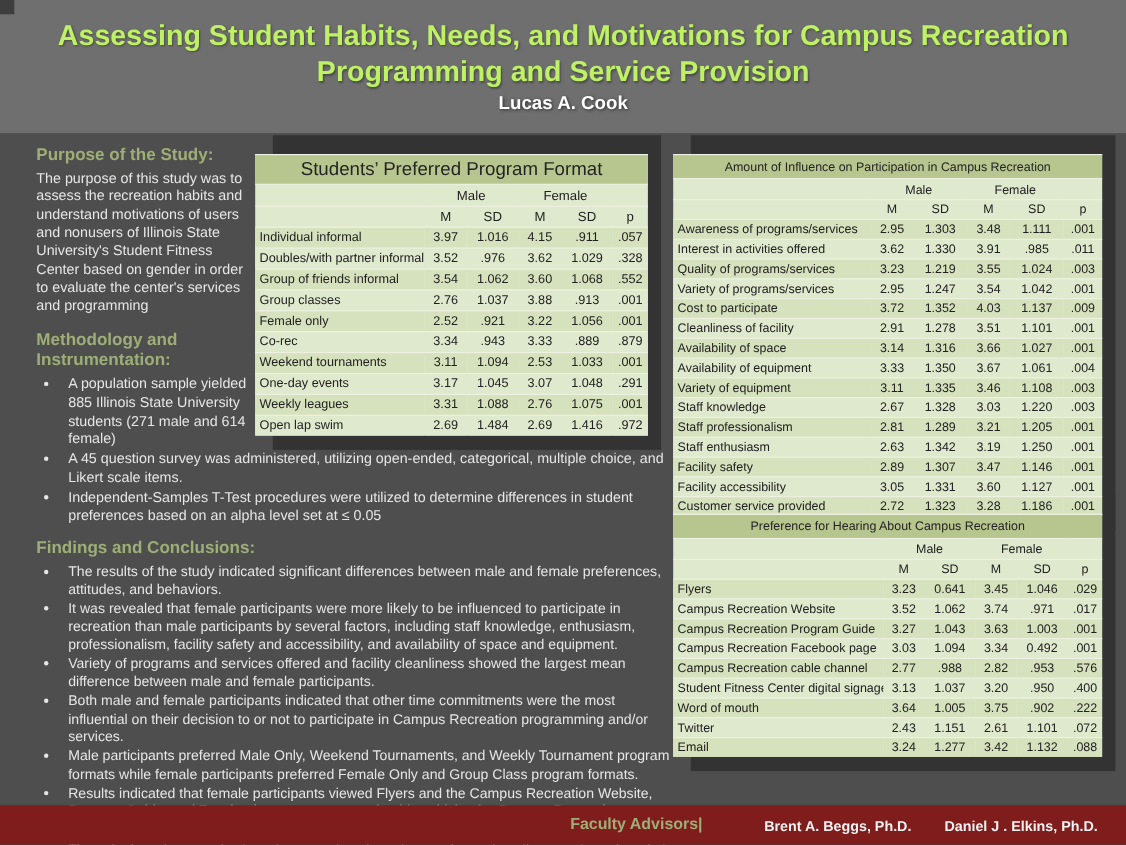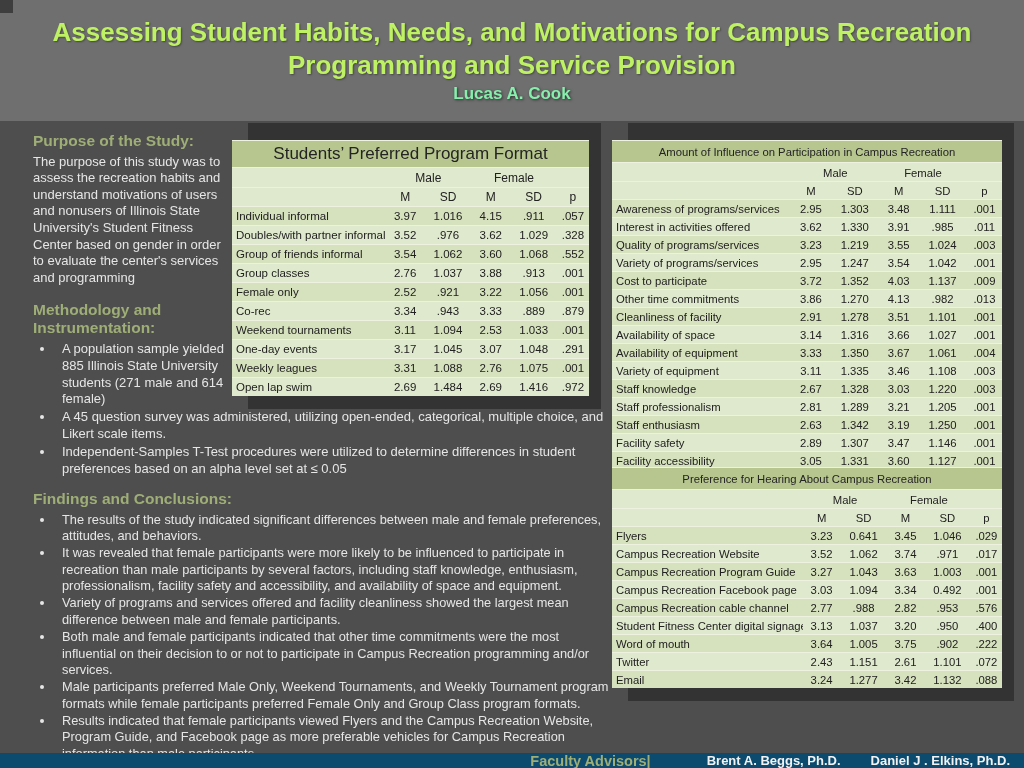--- a/index.html
+++ b/index.html
@@ -13,28 +13,28 @@
     position:absolute; left:0; top:0; width:1024px; height:121px;
     background:#6f6f6f; text-align:center;
   }
   .corner-square { position:absolute; left:0; top:0; width:13px; height:13px; background:#3e3e3e; }
   .title {
     margin:0; padding-top:16px;
     font-size:26px; line-height:1.27; font-weight:bold;
     color:#bef264; text-shadow:1px 1px 2px rgba(0,0,0,0.35);
   }
   .author {
-    margin:2px 0 0 0; font-size:17px; font-weight:bold; color:#86efac;
+    margin:2px 0 0 0; font-size:17px; font-weight:bold; color:#ffffff;
     text-shadow:1px 1px 3px rgba(0,0,0,0.6);
   }
   
   .footer {
-    position:absolute; left:0; bottom:0; width:1024px; height:15px;
-    background:#0c4a6e; display:flex; align-items:center; justify-content:flex-end;
-    box-sizing:border-box; padding-right:14px;
+    position:absolute; left:0; bottom:0; width:1024px; height:36px;
+    background:#7f1d1d; display:flex; align-items:center; justify-content:flex-end;
+    box-sizing:border-box; padding-right:26px;
   }
   .footer .adv-label { color:#9eae76; font-weight:bold; font-size:14.5px; margin-right:26px; }
   .footer .adv-name { color:#f2f2f2; font-weight:bold; font-size:13px; margin-left:30px; }
   
   .left-col {
     position:absolute; left:33px; top:132px; width:580px;
     color:#e6e6e6; font-size:13px;
   }
   .sec-heading {
     margin:0 0 3px 0; font-size:15.5px; font-weight:bold; color:#9eae76; line-height:1.2;
@@ -293,28 +293,20 @@
           </tr>
           <tr>
             <td class="lbl">Cost to participate</td>
             <td class="num">3.72</td>
             <td class="num">1.352</td>
             <td class="num">4.03</td>
             <td class="num">1.137</td>
             <td class="num">.009</td>
           </tr>
           <tr>
-            <td class="lbl">Other time commitments</td>
-            <td class="num">3.86</td>
-            <td class="num">1.270</td>
-            <td class="num">4.13</td>
-            <td class="num">.982</td>
-            <td class="num">.013</td>
-          </tr>
-          <tr>
             <td class="lbl">Cleanliness of facility</td>
             <td class="num">2.91</td>
             <td class="num">1.278</td>
             <td class="num">3.51</td>
             <td class="num">1.101</td>
             <td class="num">.001</td>
           </tr>
           <tr>
             <td class="lbl">Availability of space</td>
             <td class="num">3.14</td>

